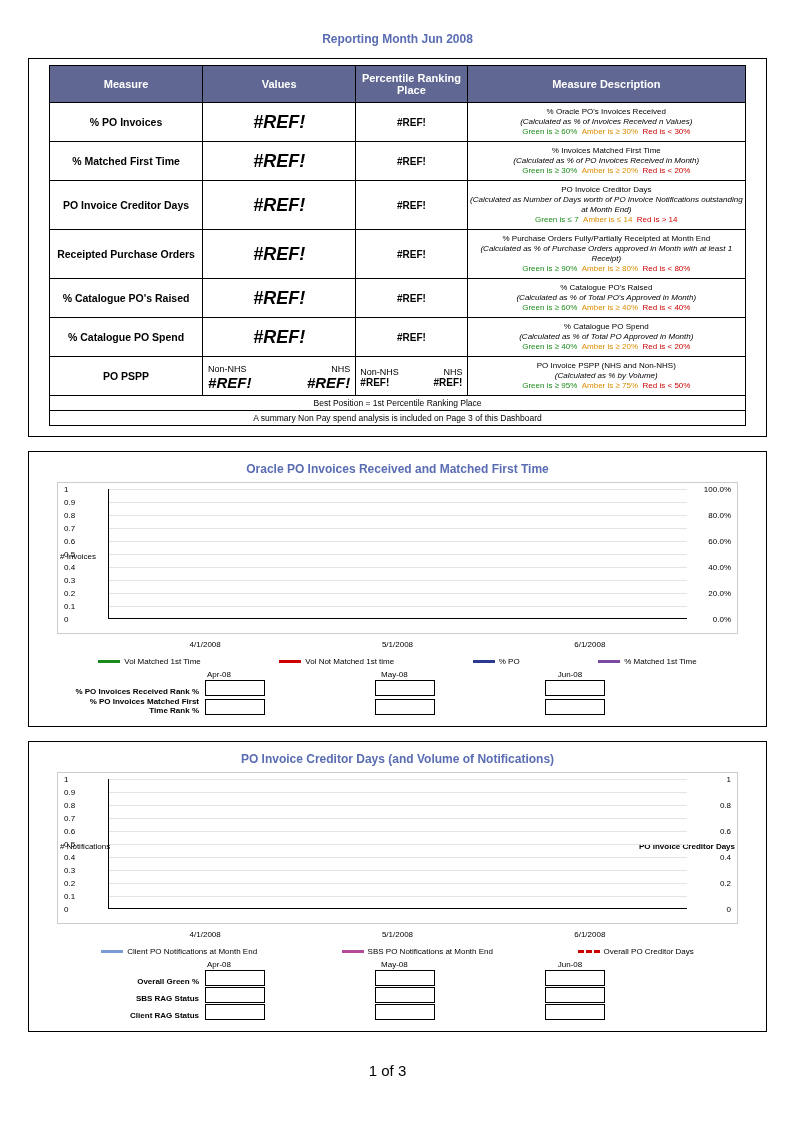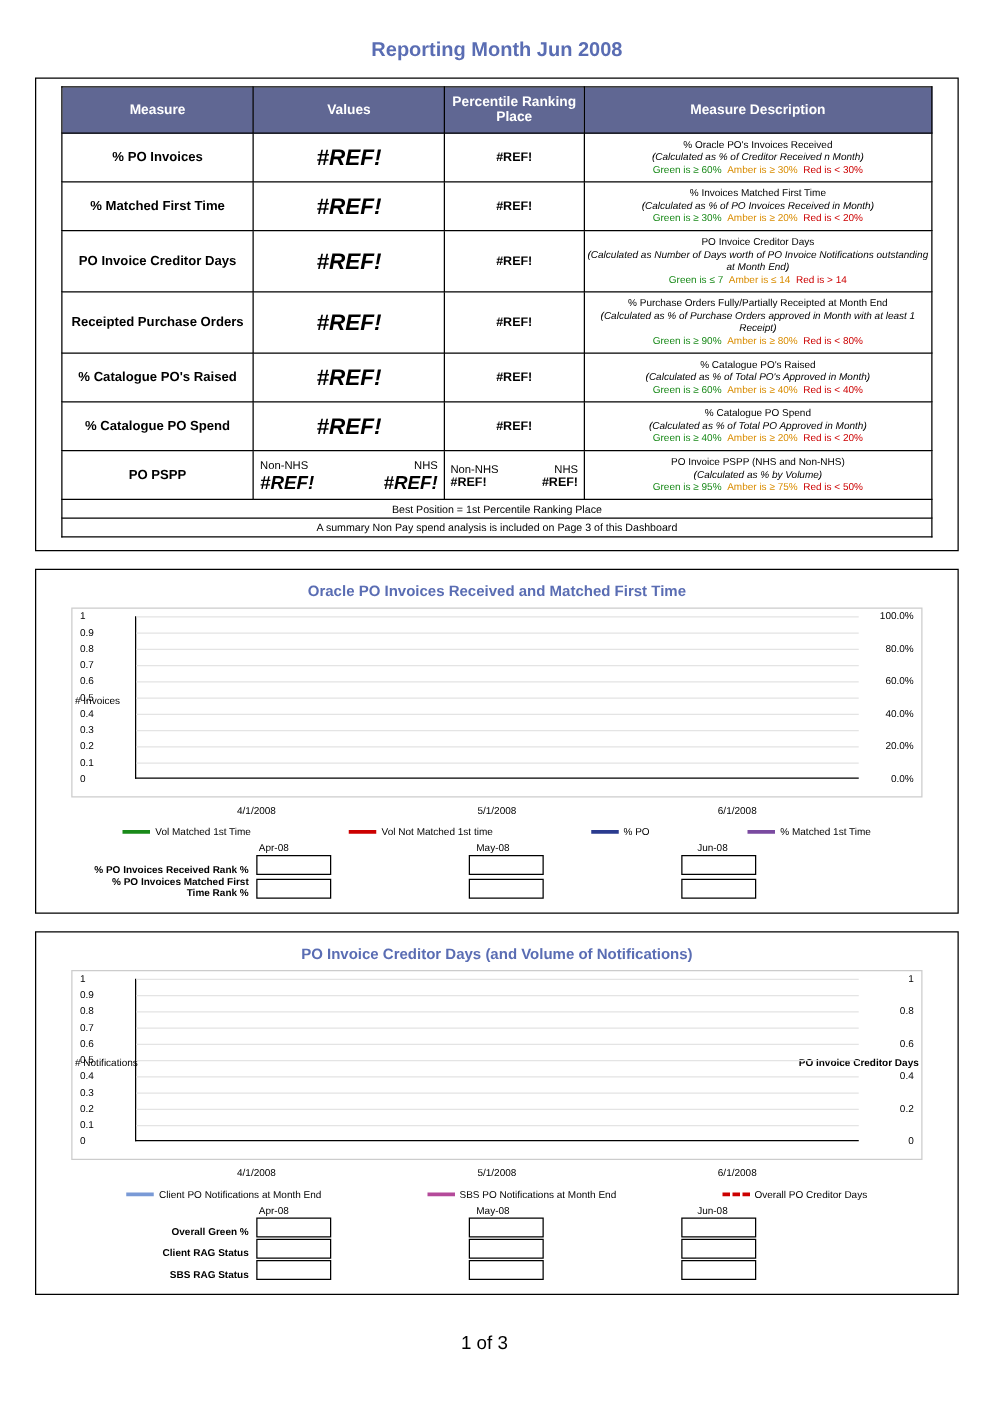--- a/index.html
+++ b/index.html
@@ -1,16 +1,16 @@
 <!DOCTYPE html>
 <html><head>
 <meta charset="utf-8">
 <style>
 body{font-family:Arial,Helvetica,sans-serif;background:#fff;margin:0;padding:20px;width:795px;box-sizing:border-box;font-size:11px;color:#000}
-.title{text-align:center;color:#5a6db3;font-weight:bold;font-size:16px;margin:12px 0 12px}
+.title{text-align:center;color:#5a6db3;font-weight:bold;font-size:12px;margin:12px 0 12px}
 .panel{border:1px solid #000;margin:0 8px 14px 8px;padding:6px 20px 10px}
 .mtable{width:100%;border-collapse:collapse;table-layout:fixed}
 .mtable th{background:#606793;color:#fff;font-weight:bold;text-align:center;border:1px solid #000;padding:6px 4px;font-size:11px}
 .mtable td{border:1px solid #000;text-align:center;padding:4px 2px;vertical-align:middle}
 .mname{font-weight:bold;font-size:10.5px}
 .mval{font-weight:900;font-size:18px;font-style:italic}
 .mrank{font-weight:bold;font-size:10px}
 .desc{font-size:8px;line-height:1.25}
 .desc .t{ }
 .desc .c{font-style:italic}
@@ -61,21 +61,21 @@
 <th>Measure Description</th>
 </tr>
       </thead>
 <tbody id="mrows">
         <tr>
           <td class="mname">% PO Invoices</td>
   <td class="mval">#REF!</td>
   <td class="mrank">#REF!</td>
   <td class="desc">
             <div class="t">% Oracle PO's Invoices Received</div>
-            <div class="c">(Calculated as % of Creditor Received n Month)</div>
+            <div class="c">(Calculated as % of Invoices Received n Values)</div>
             <div class="rag"><span class="g">Green is ≥ 60%</span>&nbsp;&nbsp;<span class="a">Amber is ≥ 30%</span>&nbsp;&nbsp;<span class="r">Red is &lt; 30%</span></div>
           </td>
         </tr>
         <tr>
           <td class="mname">% Matched First Time</td>
   <td class="mval">#REF!</td>
   <td class="mrank">#REF!</td>
   <td class="desc">
             <div class="t">% Invoices Matched First Time</div>
             <div class="c">(Calculated as % of PO Invoices Received in Month)</div>
@@ -288,31 +288,31 @@
 <div id="rk2">
       <div class="rank-row">
         <div class="rank-lab">Overall Green %</div>
         <div class="rank-cells">
           <div class="rbox"></div>
           <div class="rbox"></div>
           <div class="rbox"></div>
         </div>
       </div>
       <div class="rank-row">
+        <div class="rank-lab">SBS RAG Status</div>
+        <div class="rank-cells">
+          <div class="rbox"></div>
+          <div class="rbox"></div>
+          <div class="rbox"></div>
+        </div>
+      </div>
+      <div class="rank-row">
         <div class="rank-lab">Client RAG Status</div>
         <div class="rank-cells">
           <div class="rbox"></div>
           <div class="rbox"></div>
           <div class="rbox"></div>
         </div>
       </div>
-      <div class="rank-row">
-        <div class="rank-lab">SBS RAG Status</div>
-        <div class="rank-cells">
-          <div class="rbox"></div>
-          <div class="rbox"></div>
-          <div class="rbox"></div>
-        </div>
-      </div>
     </div>
 </div>
 
 <div class="pagenum">1 of 3</div>
 
 </body></html>

